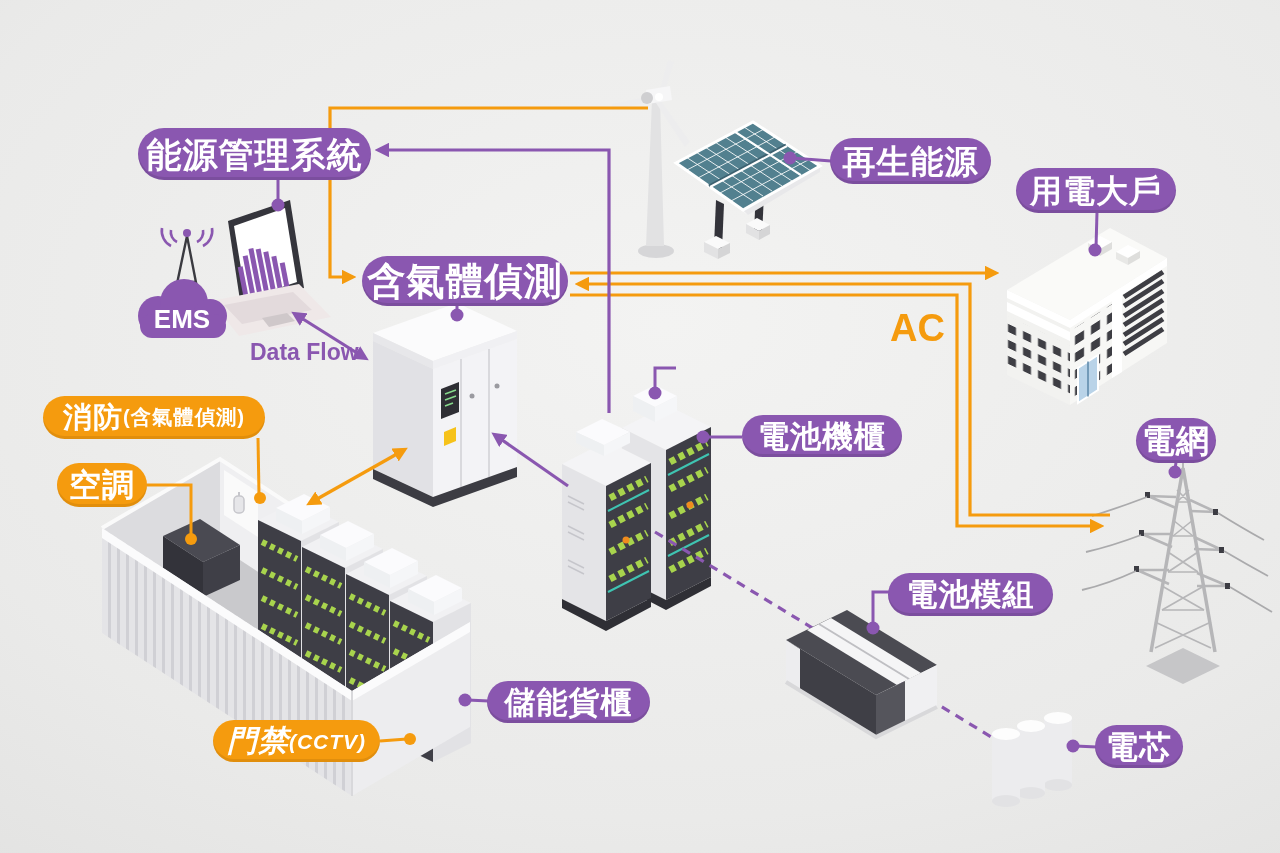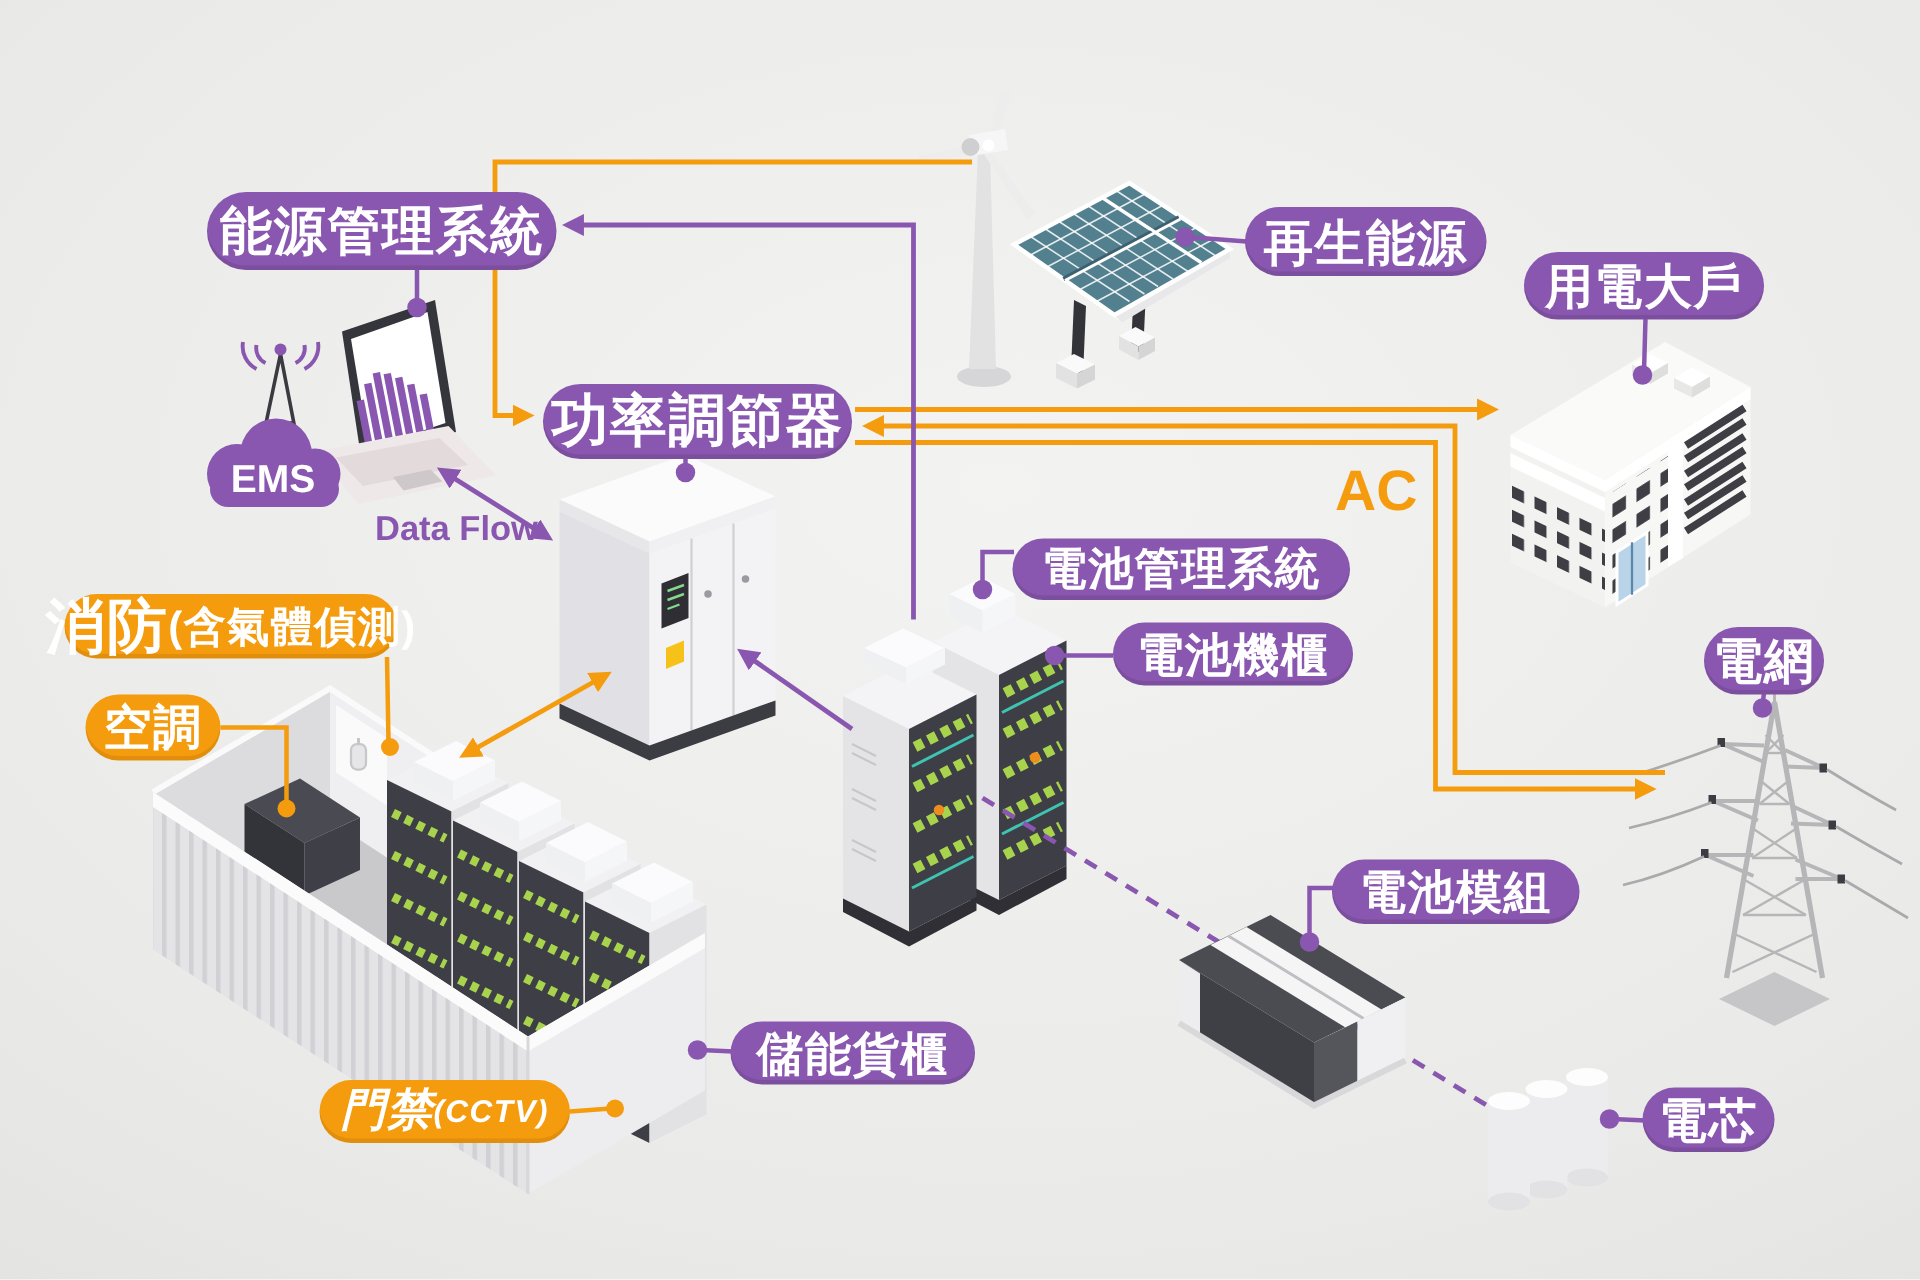--- a/index.html
+++ b/index.html
@@ -359,35 +359,34 @@
     <circle cx="410" cy="739" r="6" class="od"></circle>
   </g>
 </svg>
 
   <div class="pill purple" style="left:830px;top:138px;width:161px;height:46px;font-size:33px;">再生能源</div>
 
   <div class="pill purple" style="left:138px;top:128px;width:233px;height:52px;font-size:35px;">能源管理系統</div>
 
   <div class="pill purple" style="left:1016px;top:168px;width:160px;height:45px;font-size:32px;">用電大戶</div>
 
-  <div class="pill purple" style="left:362px;top:256px;width:206px;height:50px;font-size:38px;">功率調節器</div>
-
-  <div class="pill purple" style="left:675px;top:359px;width:225px;height:41px;font-size:30px;">電池管理系統</div>
+  <div class="pill purple" style="left:362px;top:256px;width:206px;height:50px;font-size:38px;">含氣體偵測</div>
+
 
   <div class="pill purple" style="left:742px;top:415px;width:160px;height:42px;font-size:31px;">電池機櫃</div>
 
   <div class="pill purple" style="left:1136px;top:418px;width:80px;height:45px;font-size:33px;">電網</div>
 
   <div class="pill purple" style="left:888px;top:573px;width:165px;height:43px;font-size:31px;">電池模組</div>
 
   <div class="pill purple" style="left:487px;top:681px;width:163px;height:42px;font-size:31px;">儲能貨櫃</div>
 
   <div class="pill purple" style="left:1095px;top:725px;width:88px;height:43px;font-size:32px;">電芯</div>
 
-  <div class="pill orange" style="left:43px;top:396px;width:222px;height:43px;font-size:40px;">
+  <div class="pill orange" style="left:43px;top:396px;width:222px;height:43px;font-size:29px;">
     <span>消防</span>
       <span class="note">(含氣體偵測)</span>
   </div>
 
   <div class="pill orange" style="left:57px;top:463px;width:90px;height:44px;font-size:32px;">空調</div>
 
   <div class="pill orange" style="left:213px;top:720px;width:167px;height:42px;font-size:30px;font-style:italic;">
     <span>門禁</span>
       <span class="note">(CCTV)</span>
   </div>

